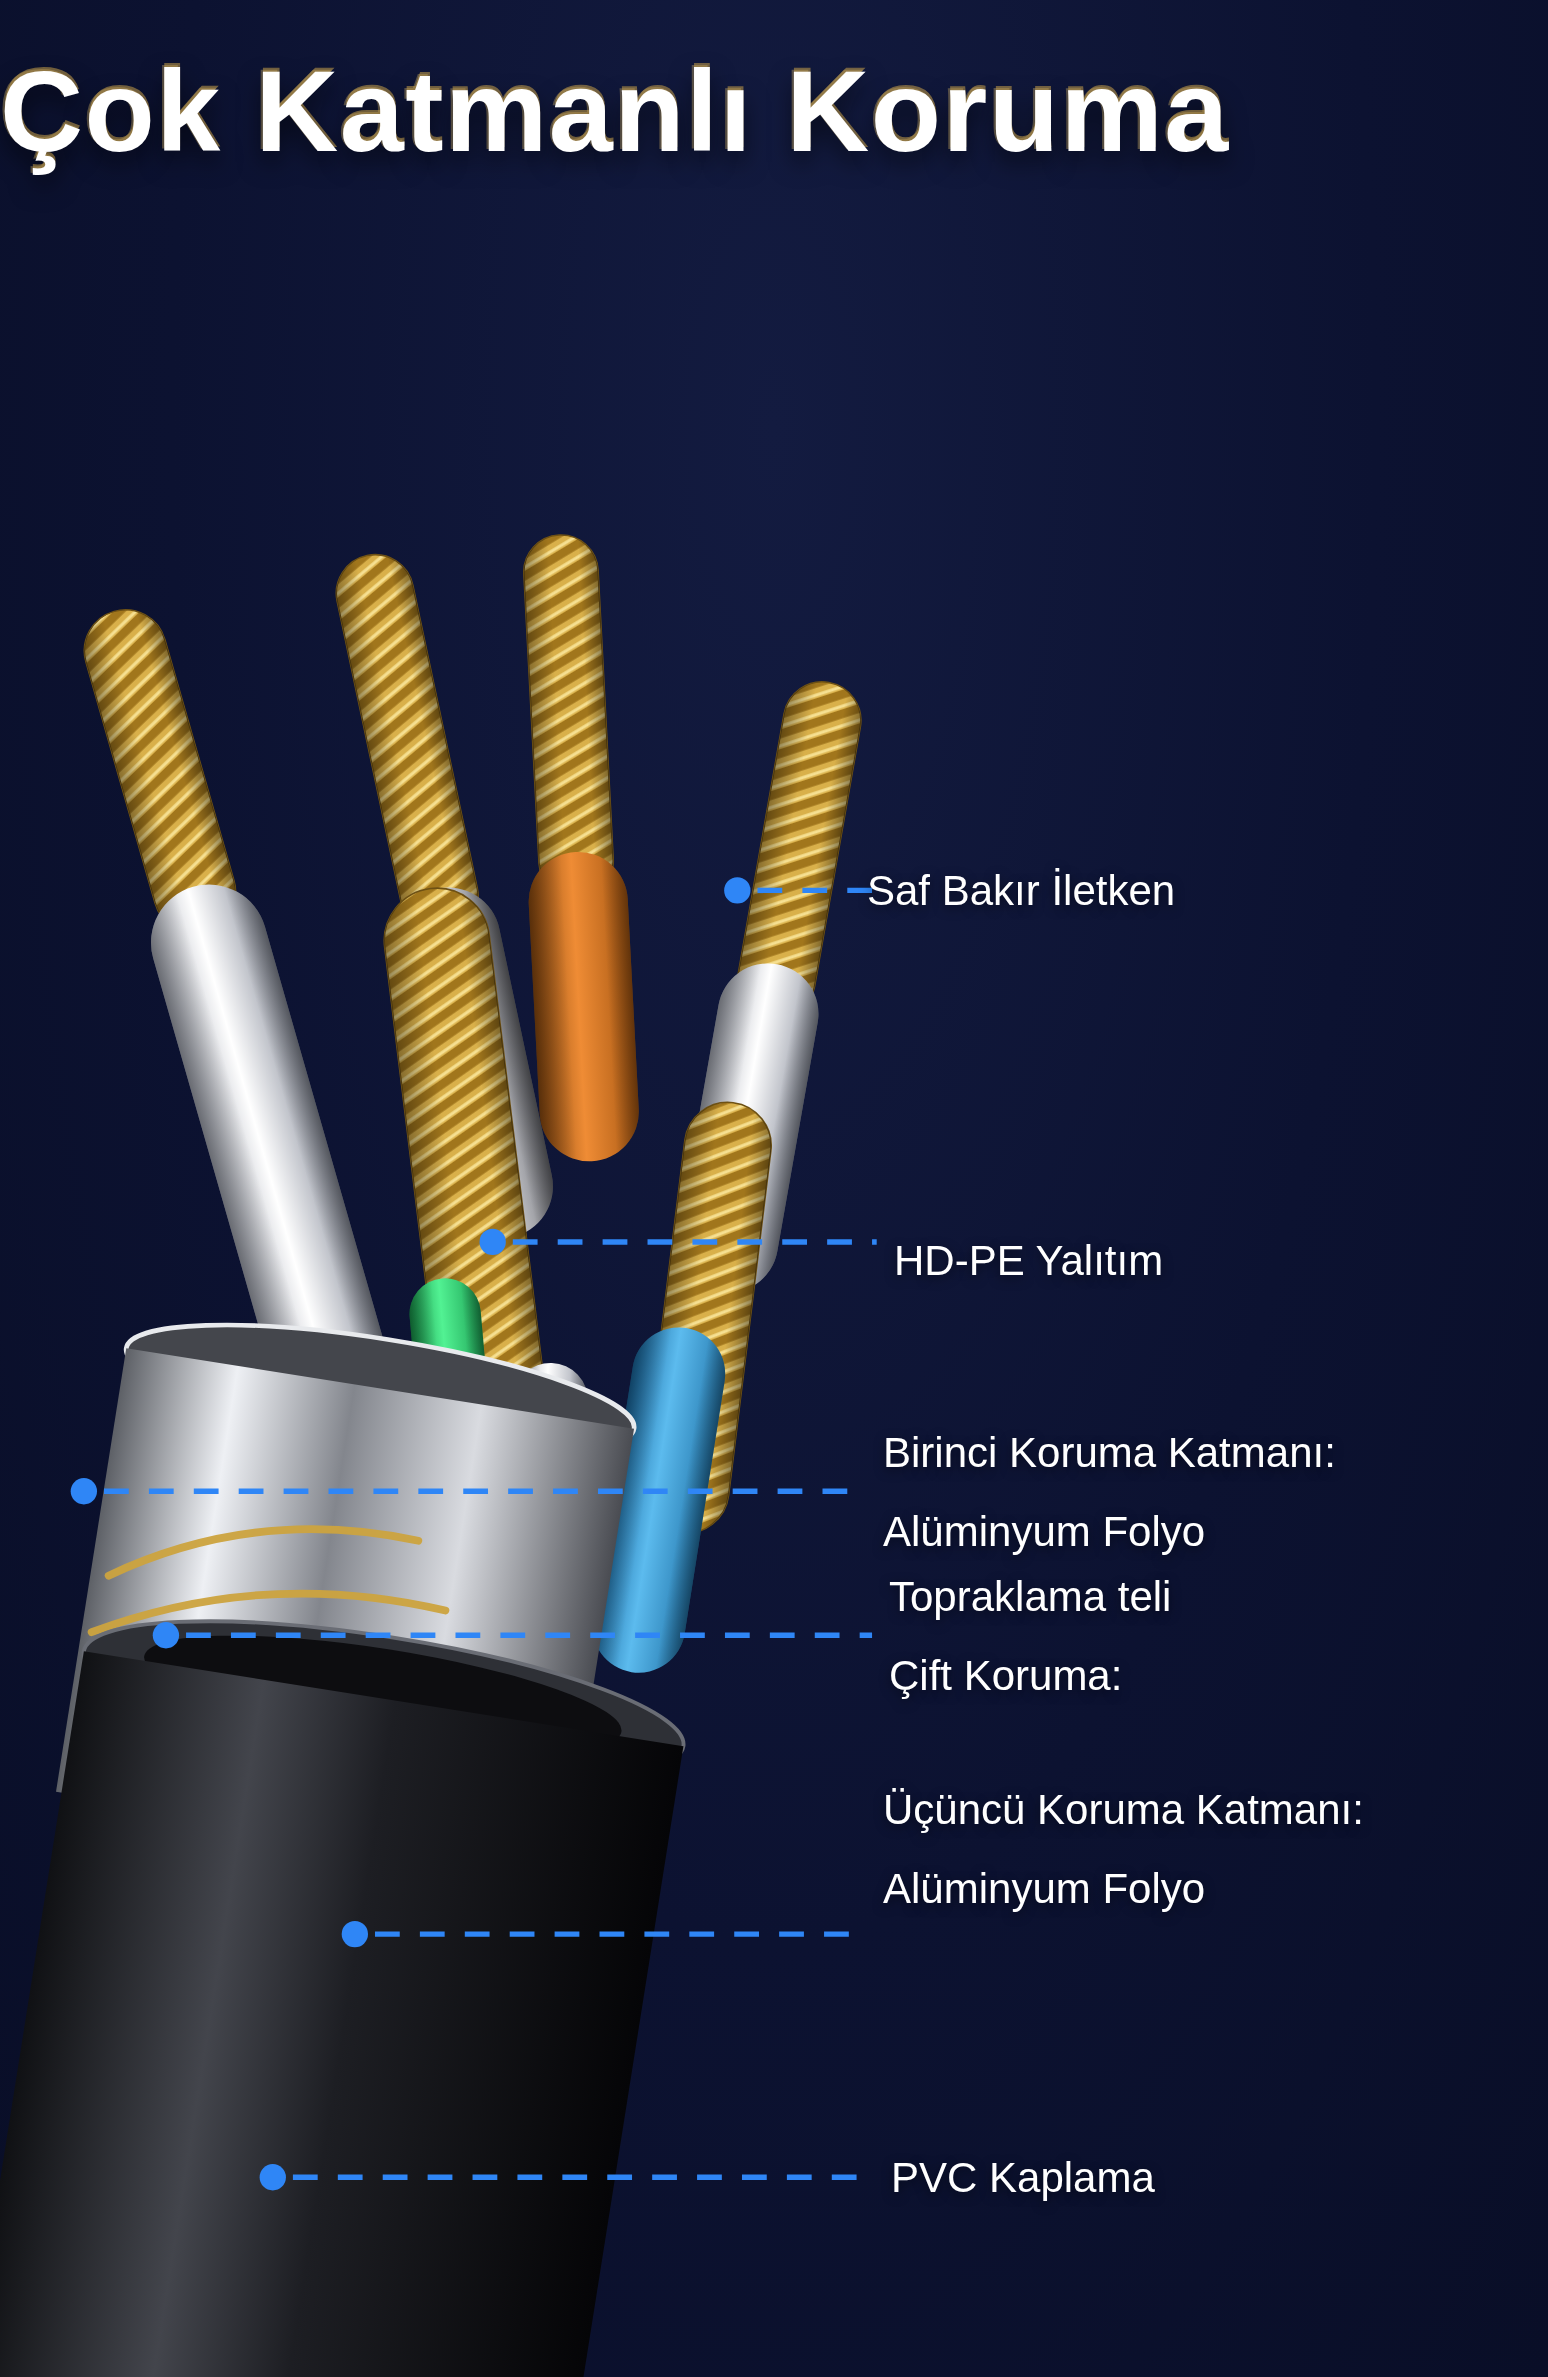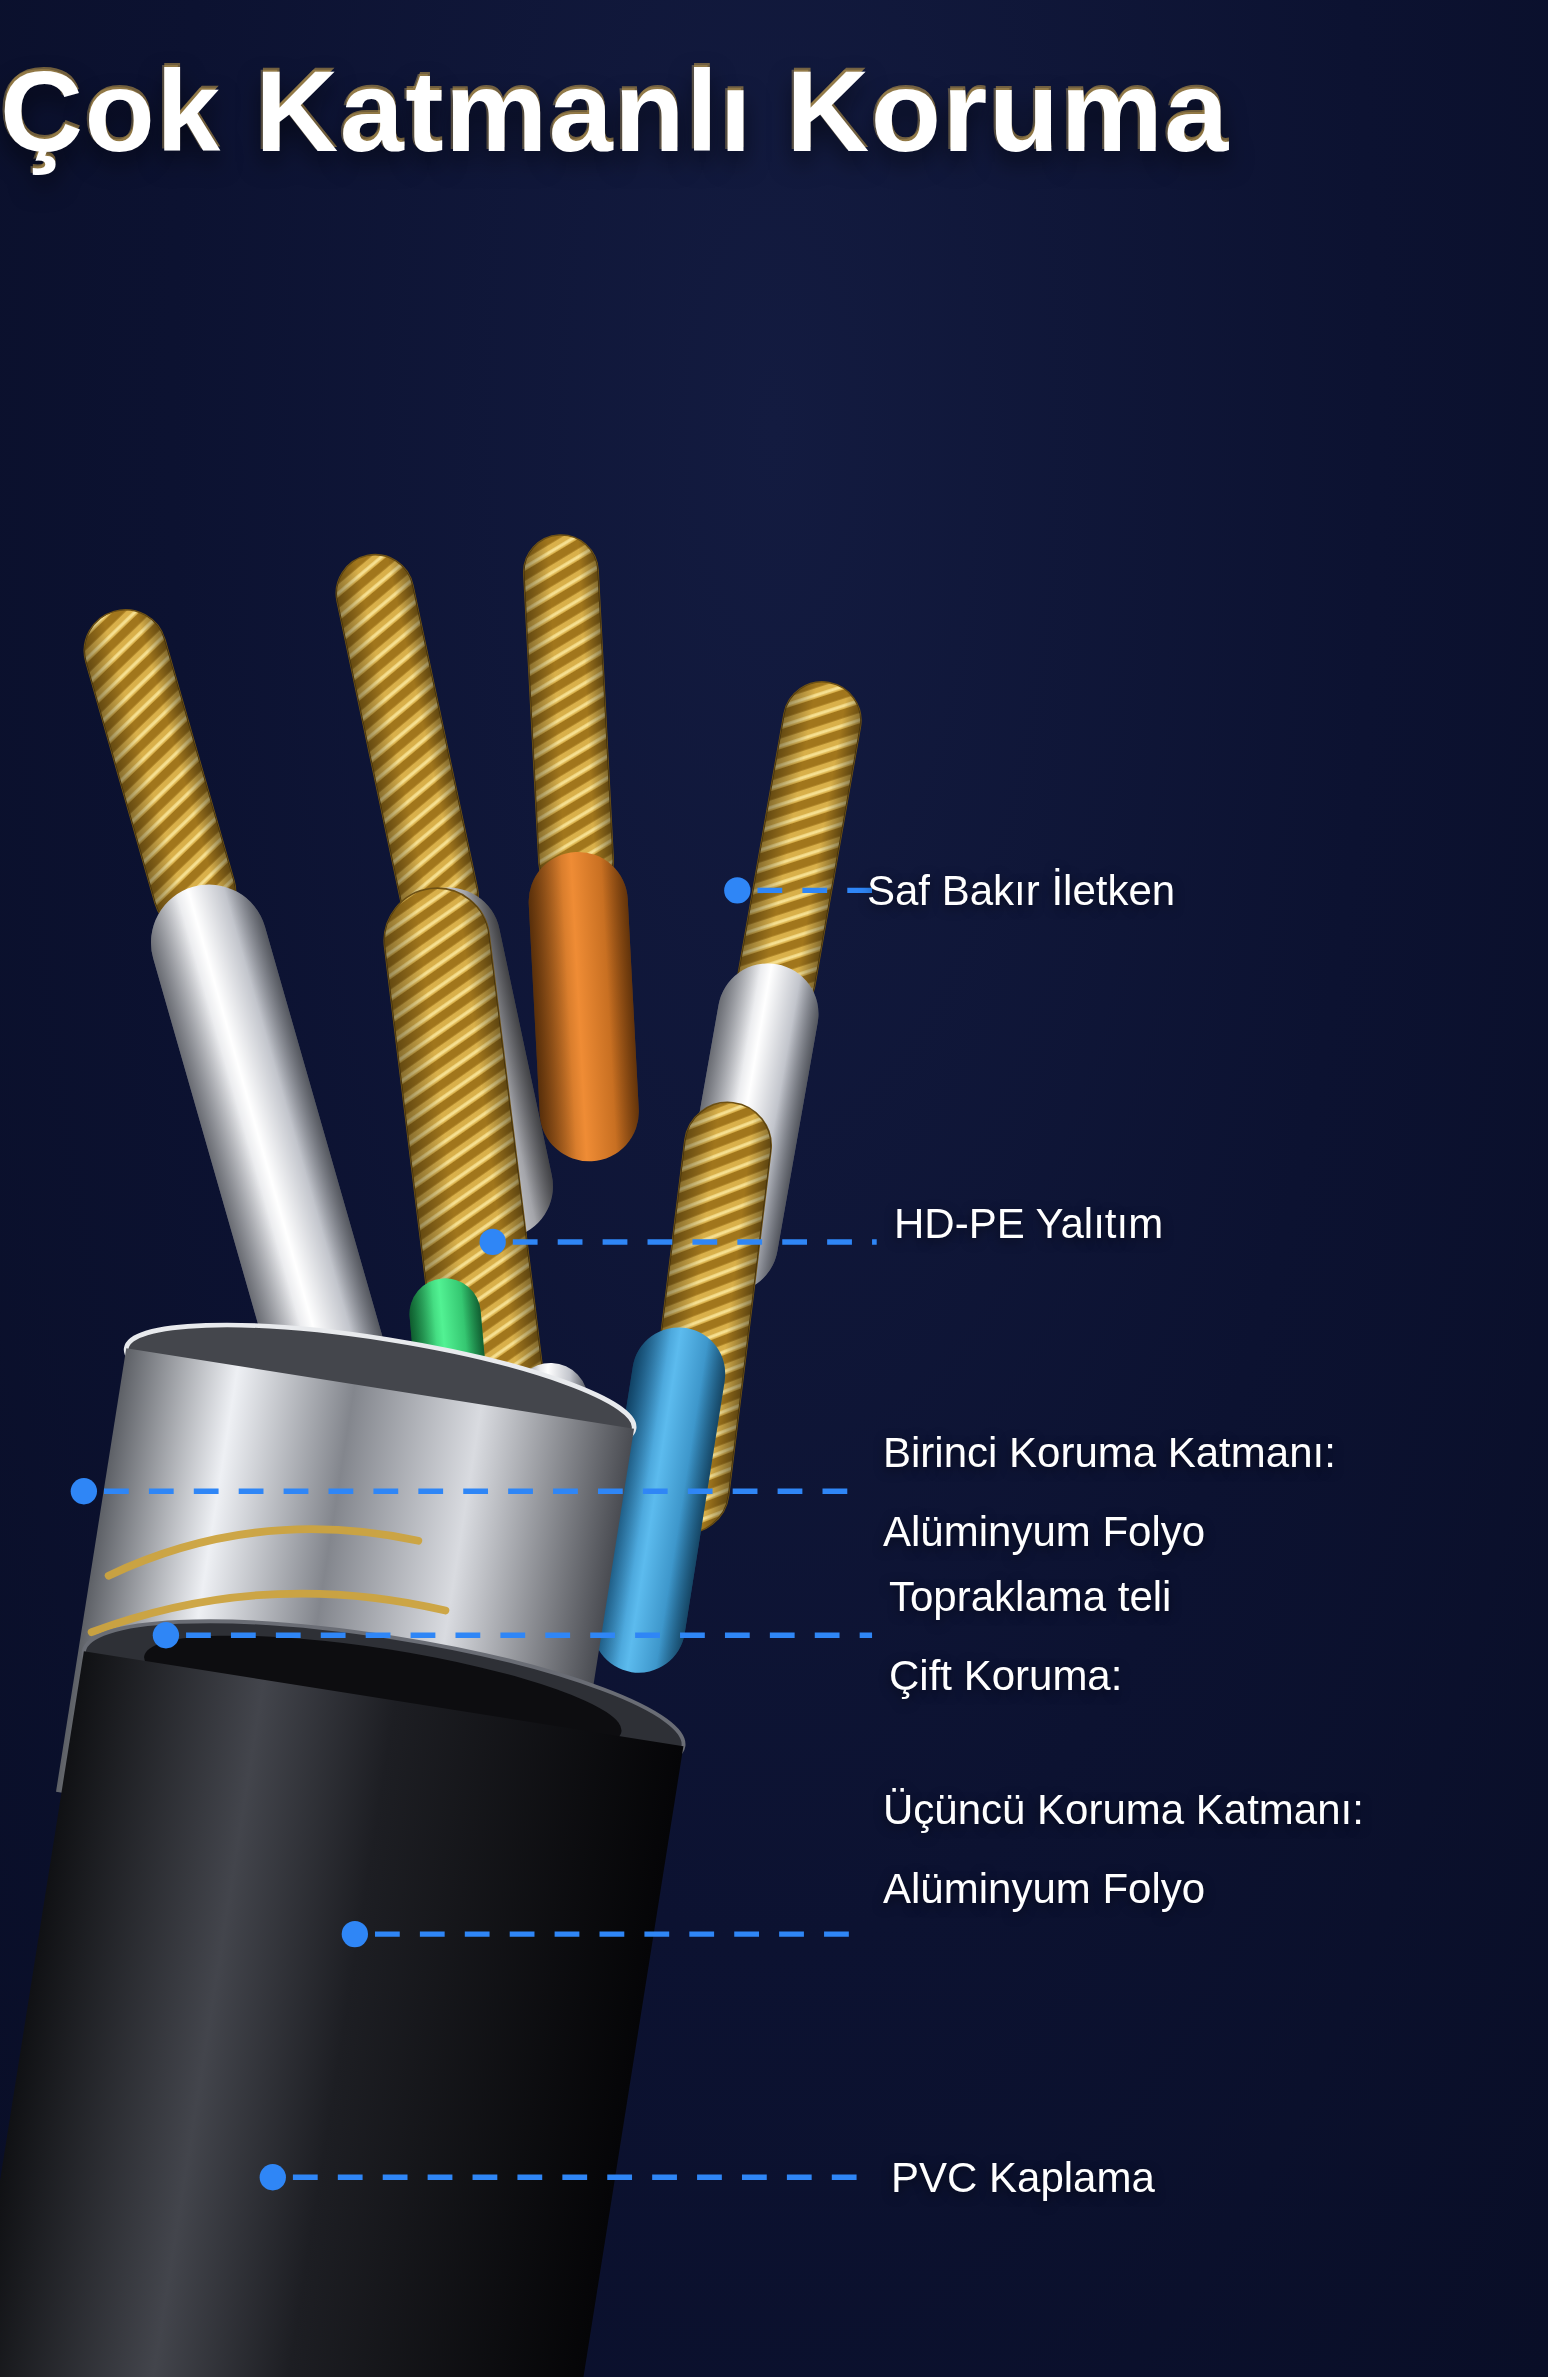--- a/index.html
+++ b/index.html
@@ -47,21 +47,21 @@
   .callout {
     position: absolute;
     color: #ffffff;
     font-size: 42px;
     font-weight: 500;
     line-height: 79px;
     white-space: nowrap;
     text-shadow: 0 3.1px 11px rgba(0,0,0,0.5);
   }
   .c1 { left: 867px; top: 851px; }
-  .c2 { left: 894px; top: 1184px; }
+  .c2 { left: 894px; top: 1221px; }
   .c3 { left: 883px; top: 1413px; }
   .c4 { left: 889px; top: 1557px; }
   .c5 { left: 883px; top: 1770px; }
   .c6 { left: 891px; top: 2138px; }
 </style>
 </head>
 <body>
 
 <div class="page">
 

